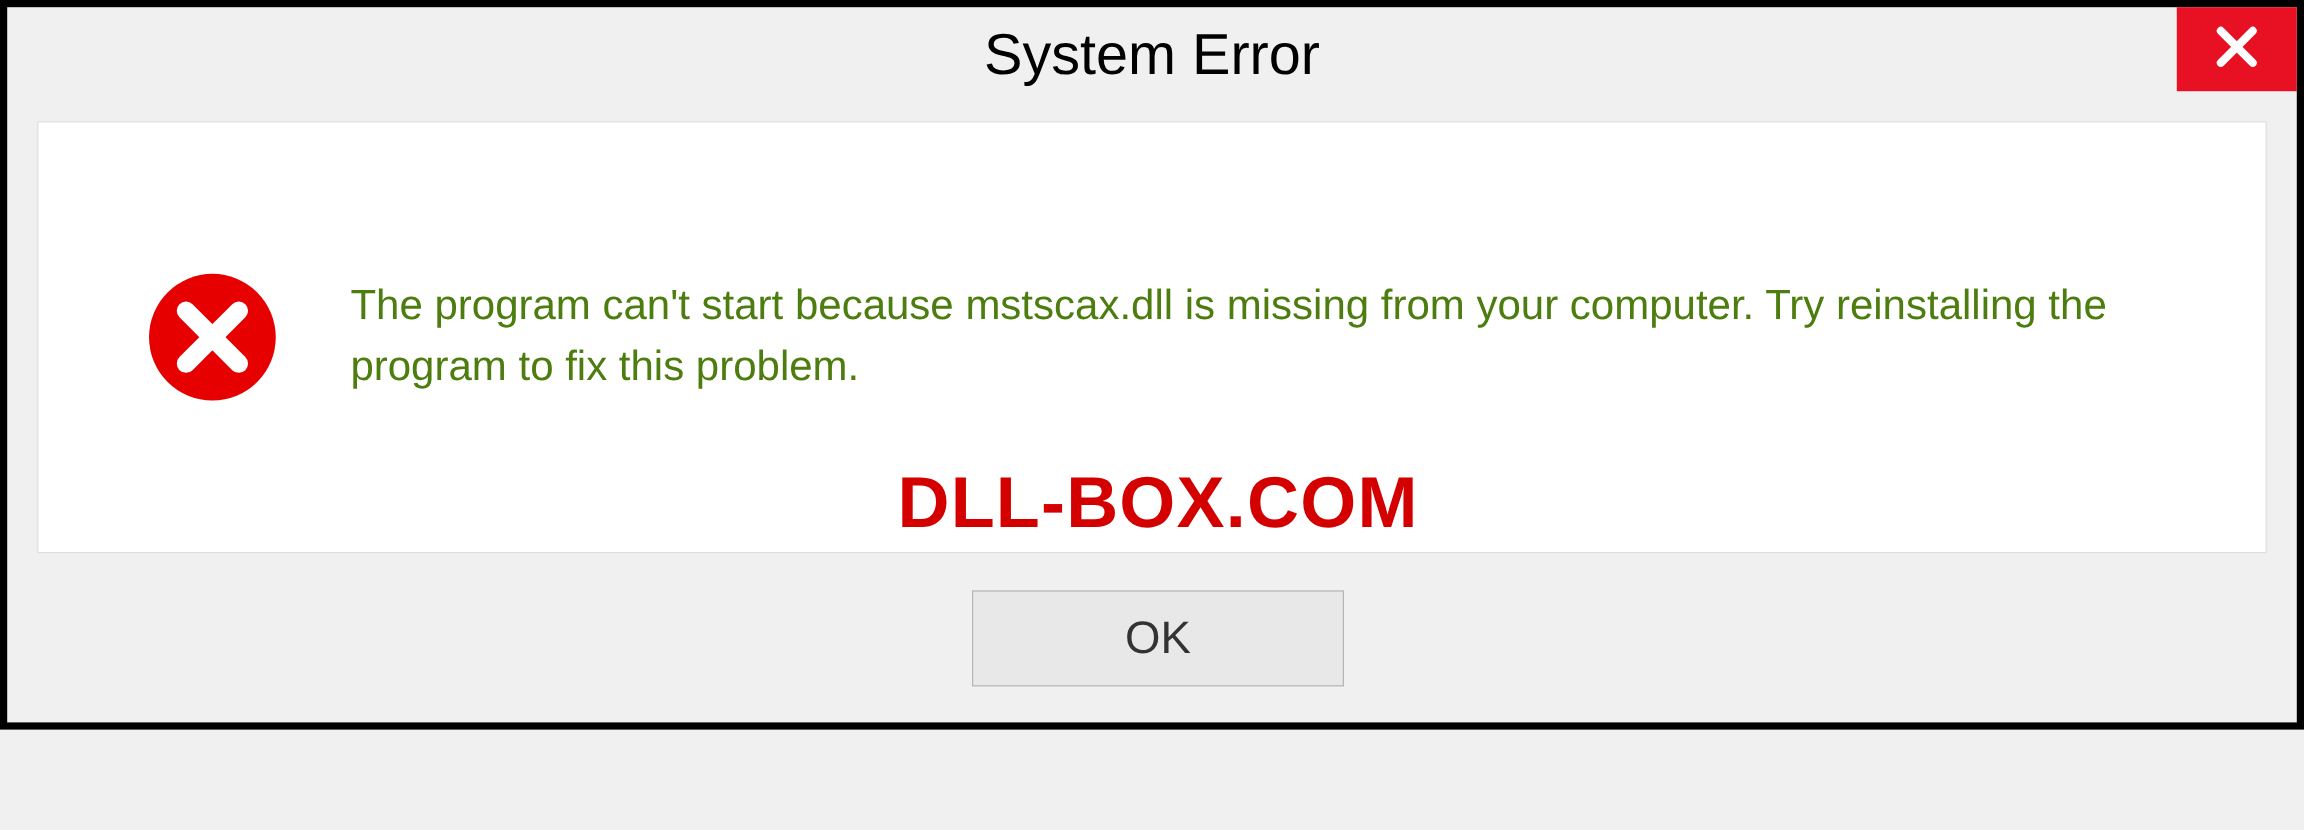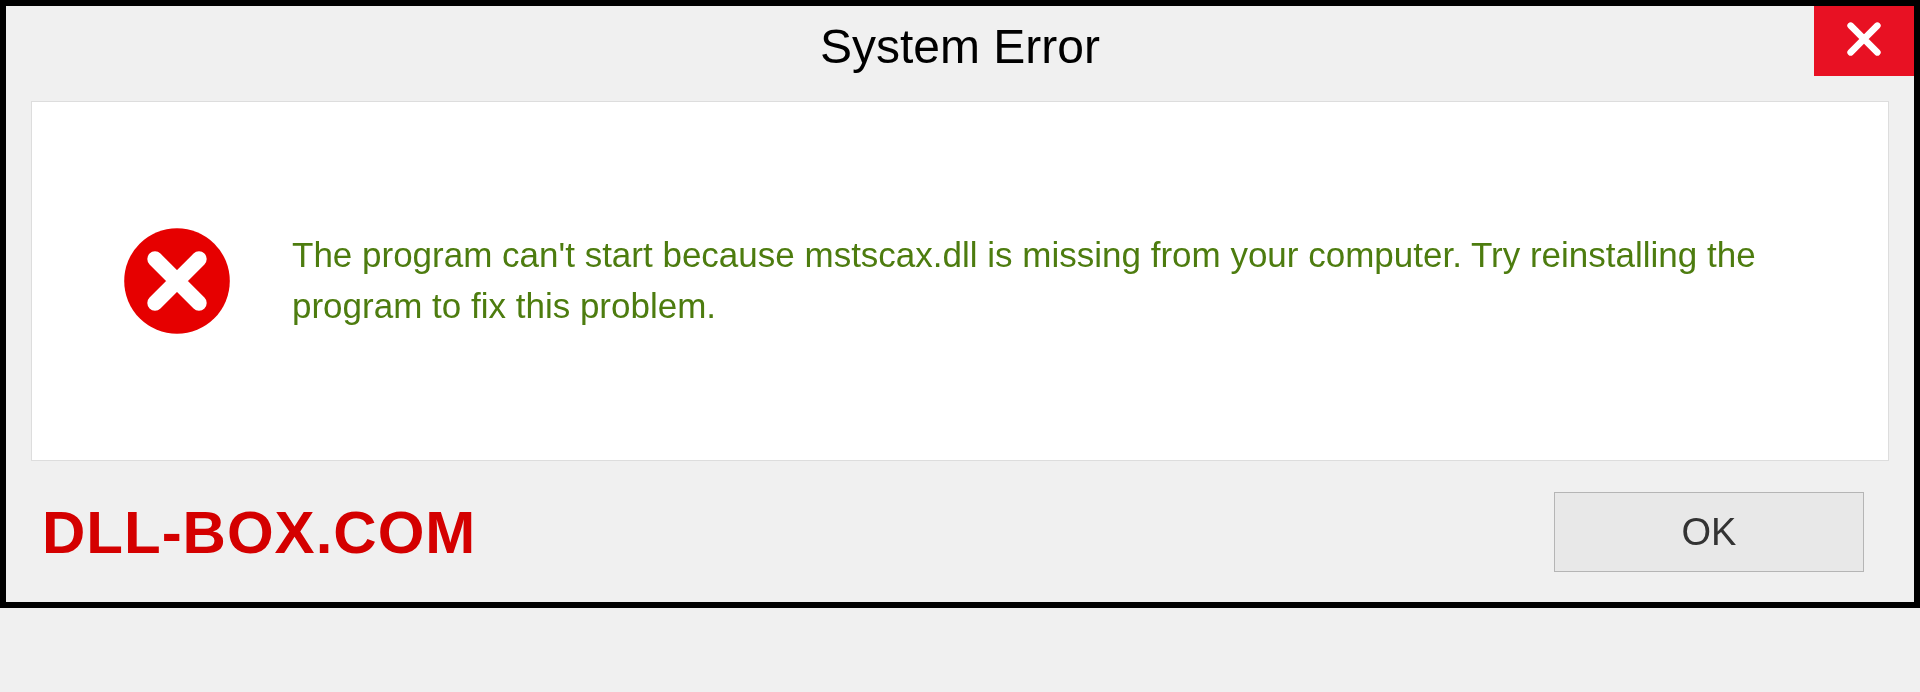--- a/index.html
+++ b/index.html
@@ -74,41 +74,43 @@
       font-weight: 400;
     }
     .footer {
       position: absolute;
       bottom: 30px;
       left: 0;
       right: 0;
       display: flex;
       align-items: center;
       justify-content: space-between;
-      padding: 0 50px 0 36px;
+      padding: 0 50px 0 60px;
+      flex-direction: column;
     }
     .watermark {
       font-size: 60px;
       font-weight: 900;
       color: #d40000;
       letter-spacing: 1px;
       font-family: Arial, sans-serif;
     }
     .ok-btn {
       width: 310px;
       height: 80px;
       background: #e8e8e8;
       border: 1px solid #b5b5b5;
       font-size: 38px;
       color: #333;
       display: flex;
       align-items: center;
       justify-content: center;
       cursor: pointer;
       font-family: inherit;
+      margin-top: 39px;
     }
   </style>
 </head>
 <body>
 
 <div class="dialog">
 
   <div class="titlebar">
     <div class="title-text">System Error</div>
     <div class="close-btn">

